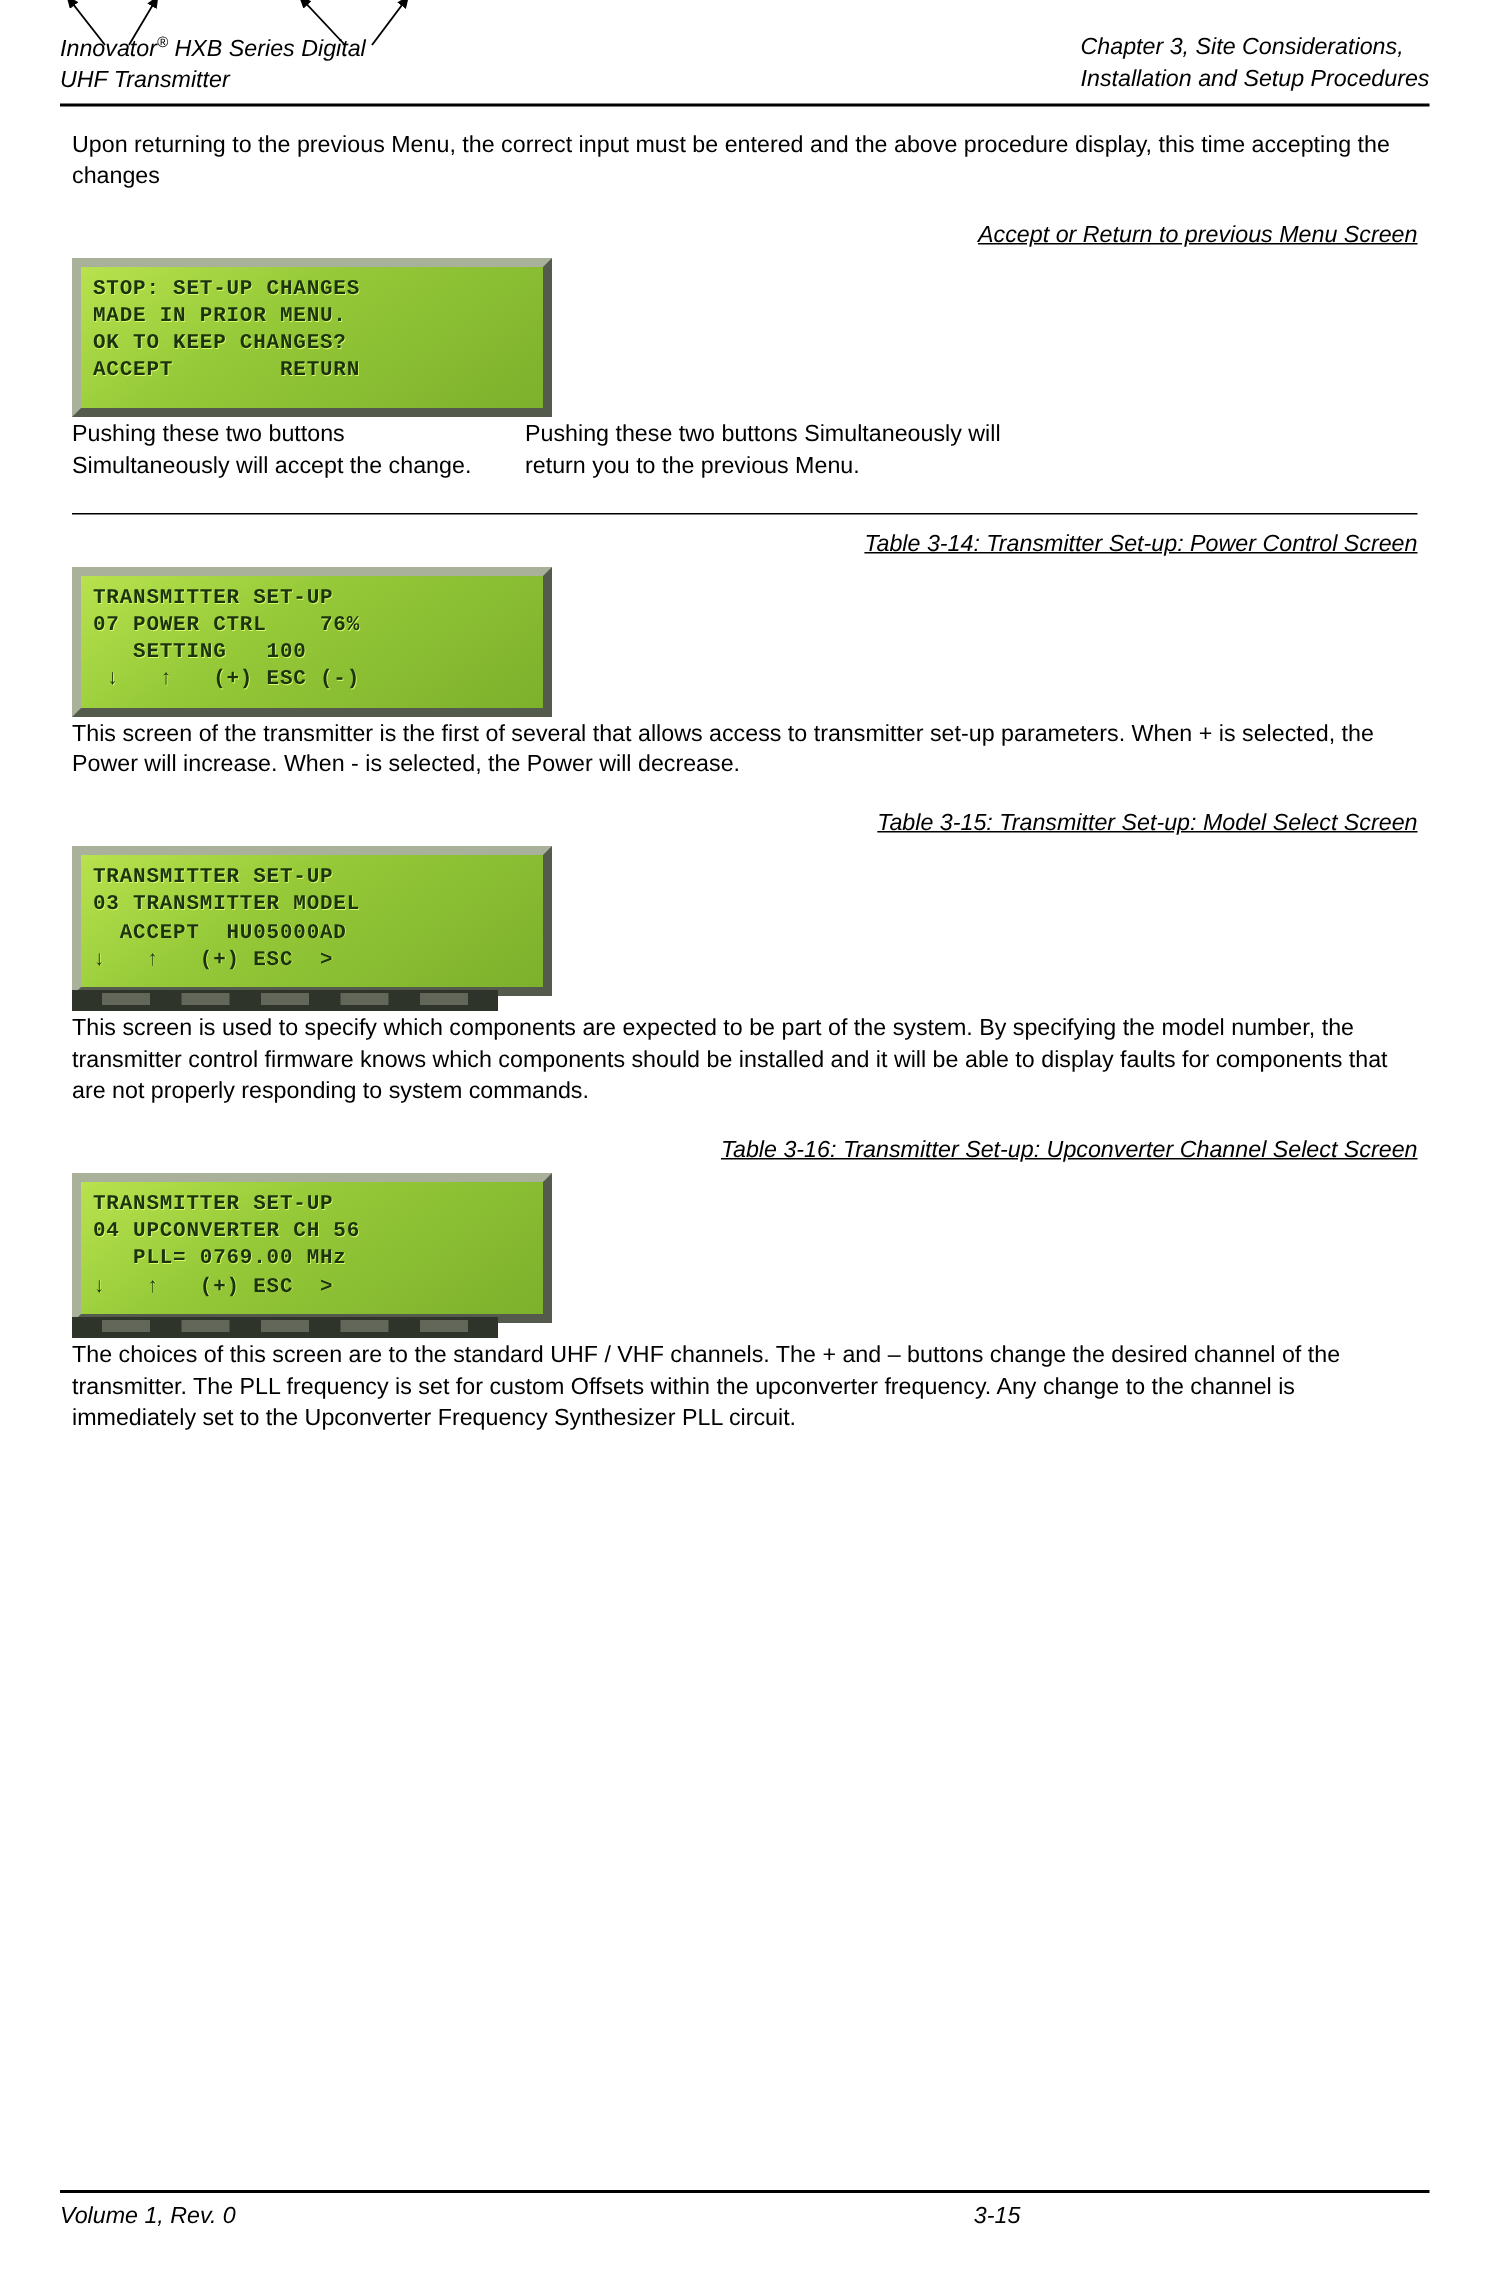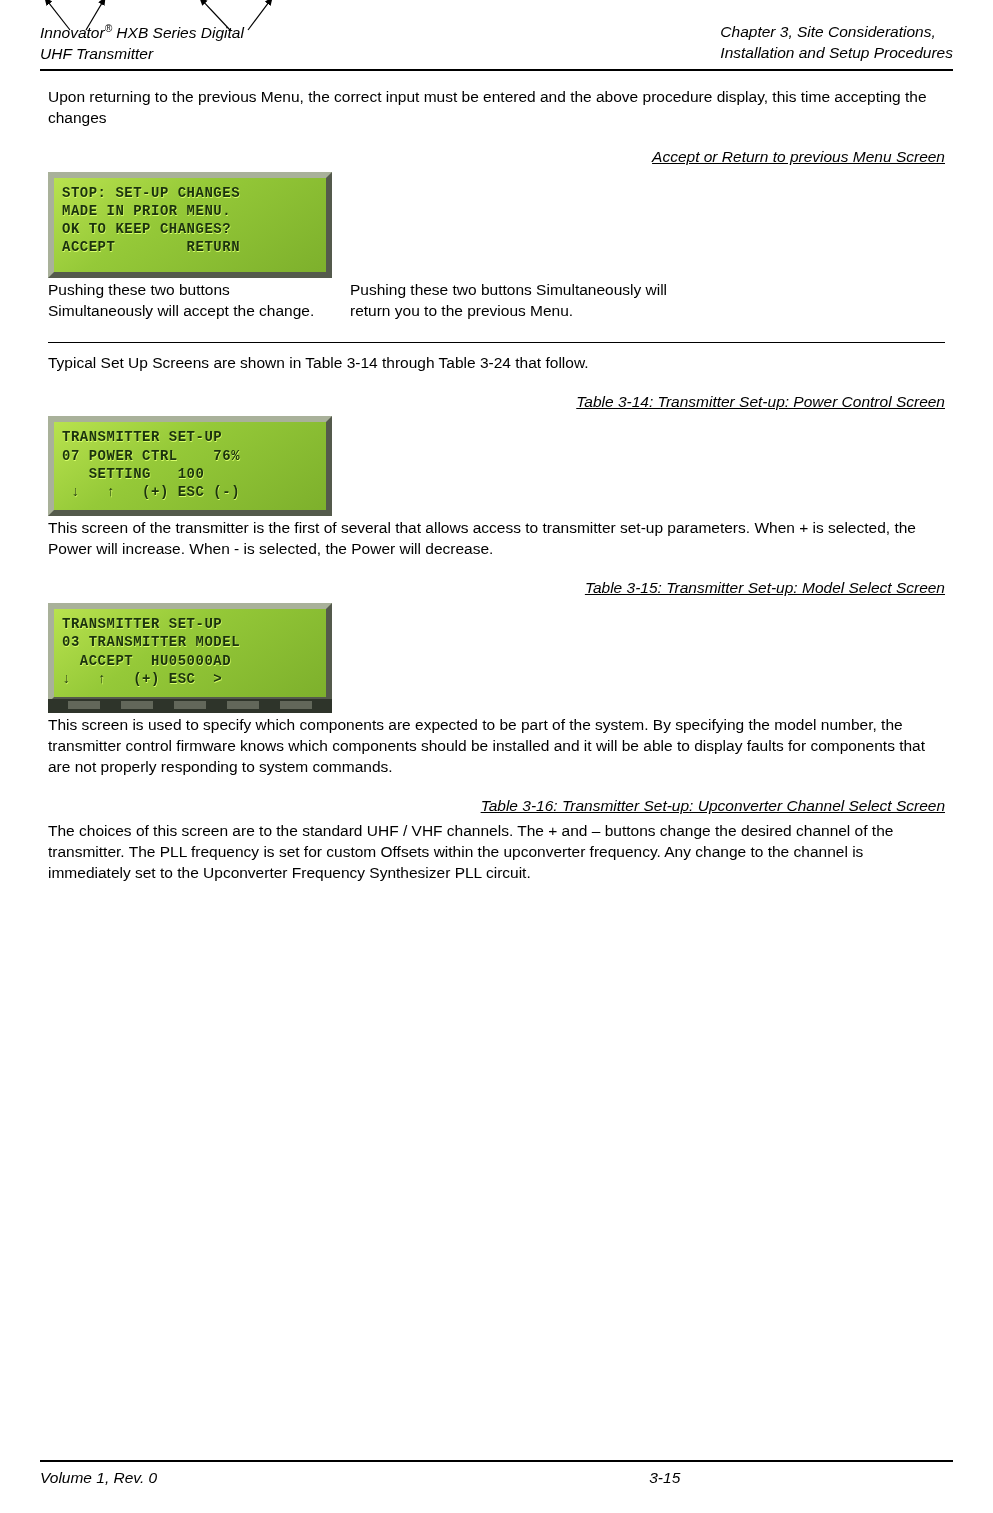--- a/index.html
+++ b/index.html
@@ -23,21 +23,21 @@
     .header-rule {
       border: none;
       border-top: 2.5px solid #000;
       margin-bottom: 16px;
     }
     .content { padding: 0 8px 0 8px; }
     .para { margin-bottom: 18px; }
     .caption-italic { font-style: italic; text-decoration: underline; margin-bottom: 4px; text-align: right; }
     .photo-wrap { margin-bottom: 2px; }
     .lcd-photo {
-      width: 284px;
+      width: 320px;
       height: 110px;
       border: 6px solid #a9b19a;
       border-right-color: #545a4c;
       border-bottom-color: #545a4c;
       background: linear-gradient(145deg, #b8e24e 0%, #95c938 40%, #7db02c 100%);
       padding: 6px 8px;
       font-family: "Courier New", monospace;
       font-size: 14px;
       font-weight: bold;
       color: #1b330e;
@@ -147,21 +147,20 @@
     <line x1="248" y1="36" x2="272" y2="4" stroke="#000" stroke-width="1.2" marker-end="url(#ahead)"></line>
   </svg>
 
   <div class="anno-row">
     <div class="anno-left">Pushing these two buttons Simultaneously will accept the change.</div>
     <div class="anno-right">Pushing these two buttons Simultaneously will return you to the previous Menu.</div>
   </div>
 
   <hr class="section-rule">
 
-  <p class="para">Typical Set Up Screens are shown in Table 3-14 through Table 3-24 that follow.</p>
 
   <p class="caption-italic">Table 3-14: Transmitter Set-up: Power Control Screen</p>
   <div class="photo-wrap">
     <div class="lcd-photo lcd-100"><span>TRANSMITTER SET-UP</span>
 <span>07 POWER CTRL    76%</span>
 <span>   SETTING   100</span>
 <span class="lcd-arrows"> ↓   ↑   (+) ESC (-)</span></div>
   </div>
   <p class="para">This screen of the transmitter is the first of several that allows access to transmitter set-up parameters. When + is selected, the Power will increase.  When - is selected, the Power will decrease.</p>
 
@@ -175,20 +174,33 @@
       <div class="button-nub"></div>
       <div class="button-nub"></div>
       <div class="button-nub"></div>
       <div class="button-nub"></div>
       <div class="button-nub"></div>
     </div>
   </div>
   <p class="para">This screen is used to specify which components are expected to be part of the system. By specifying the model number, the transmitter control firmware knows which components should be installed and it will be able to display faults for components that are not properly responding to system commands.</p>
 
   <p class="caption-italic">Table 3-16: Transmitter Set-up: Upconverter Channel Select Screen</p>
+  <div class="photo-wrap">
+    <div class="lcd-photo lcd-100"><span>TRANSMITTER SET-UP</span>
+<span>04 UPCONVERTER CH 56</span>
+<span>   PLL= 0769.00 MHz</span>
+<span class="lcd-arrows">↓   ↑   (+) ESC  &gt;</span></div>
+    <div class="button-row">
+      <div class="button-nub"></div>
+      <div class="button-nub"></div>
+      <div class="button-nub"></div>
+      <div class="button-nub"></div>
+      <div class="button-nub"></div>
+    </div>
+  </div>
   <p class="para">The choices of this screen are to the standard UHF / VHF channels.  The + and – buttons change the desired channel of the transmitter.  The PLL frequency is set for custom Offsets within the upconverter frequency. Any change to the channel is immediately set to the Upconverter Frequency Synthesizer PLL circuit.</p>
 
 </div>
 
 <div class="footer-wrap">
   <hr class="footer-rule">
   <div class="footer">
     <div class="footer-left">Volume 1, Rev. 0</div>
     <div class="footer-center">3-15</div>
   </div>

